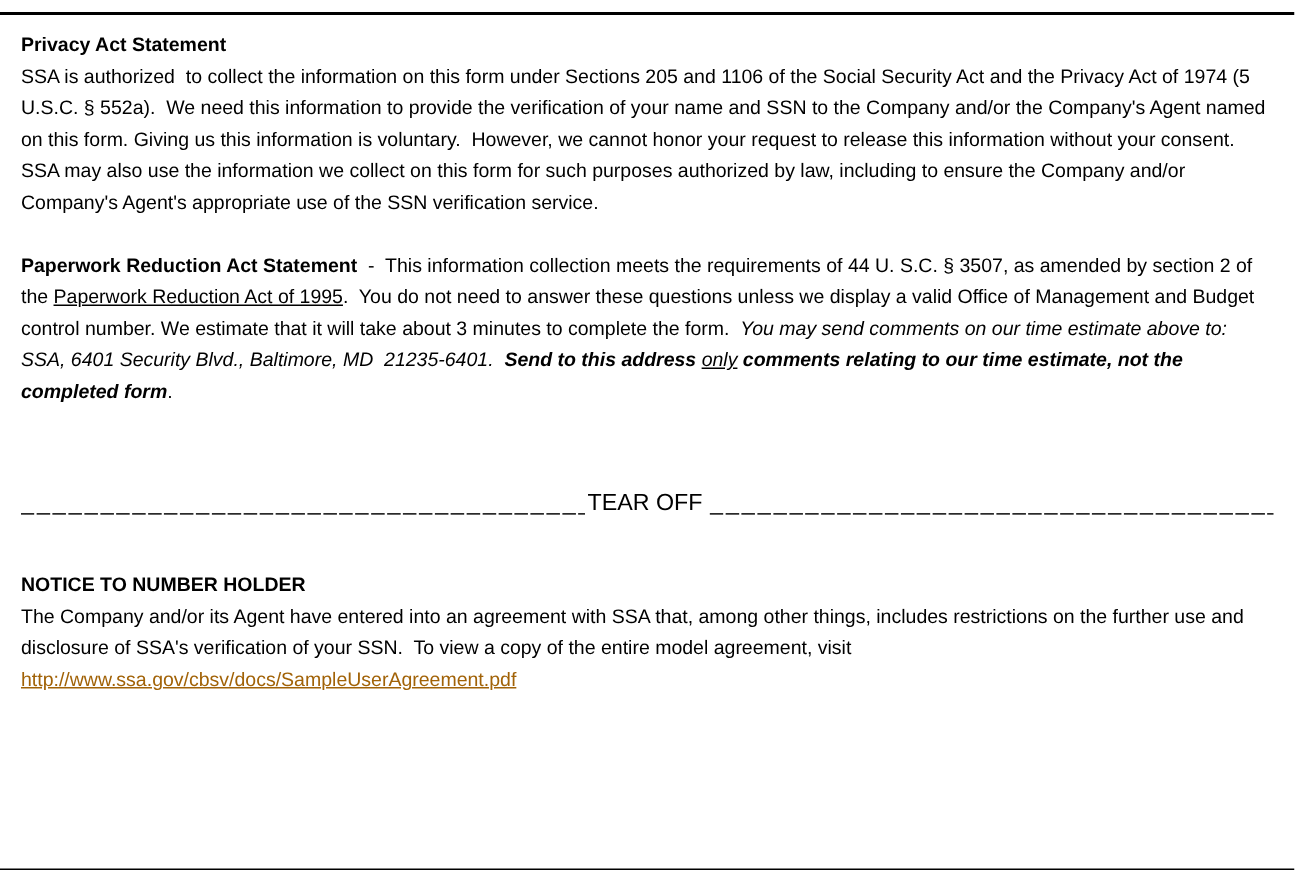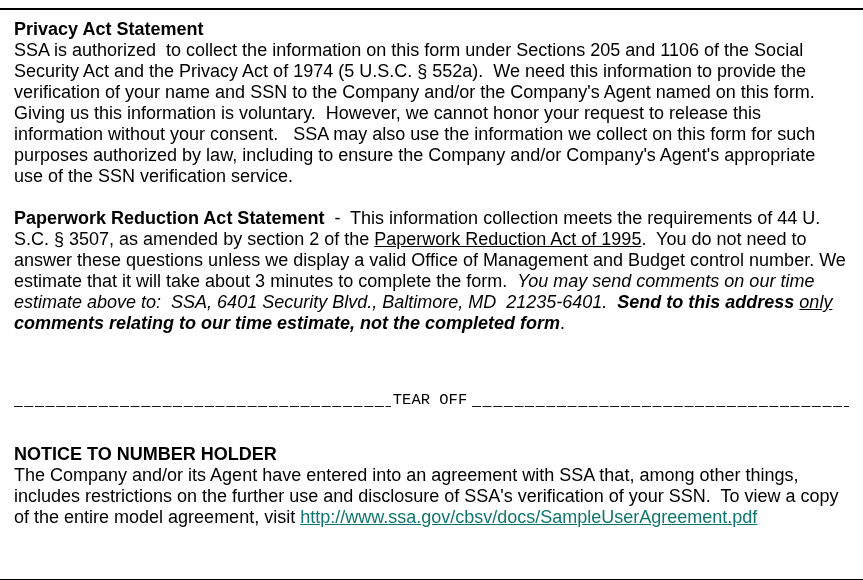--- a/index.html
+++ b/index.html
@@ -28,21 +28,21 @@
   }
   .top-rule { margin-top: 8px; }
   .bottom-rule {
     position: absolute;
     left: 0;
     right: 0;
     bottom: 7px;
     border-top: 2px solid #000000;
   }
   .para {
-    font-size: 18px;
+    font-size: 13px;
     line-height: 21px;
     white-space: pre-wrap;
     word-wrap: break-word;
   }
   .privacy-section { margin-top: 9px; }
   .paperwork-section { margin-top: 21px; }
   .notice-section { margin-top: 33px; }
   .heading { font-weight: bold; }
   .u  { text-decoration: underline; }
   .i  { font-style: italic; }
@@ -57,24 +57,23 @@
   }
   .dashes {
     flex: 1;
     overflow: hidden;
     white-space: nowrap;
     letter-spacing: 2px;
   }
   .tear-label {
     padding: 0 5px 0 2px;
     white-space: nowrap;
-    font-family: Liberation Mono, monospace;
   }
   .link {
-    color: #0f766e;
+    color: #a16207;
     text-decoration: underline;
     cursor: pointer;
   }
 </style>
 </head>
 <body>
 
 <div class="page">
 
   <hr class="rule top-rule">

